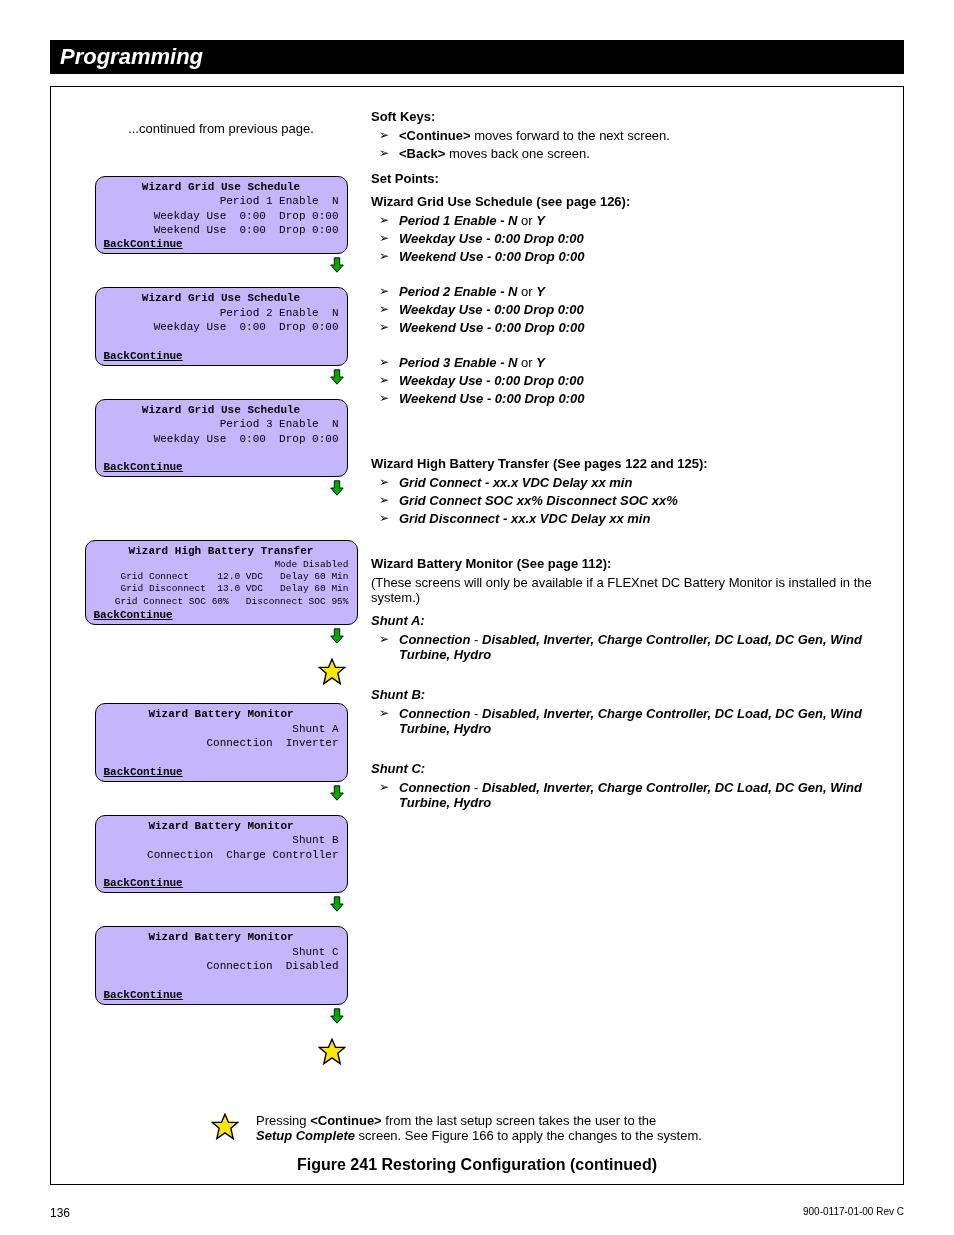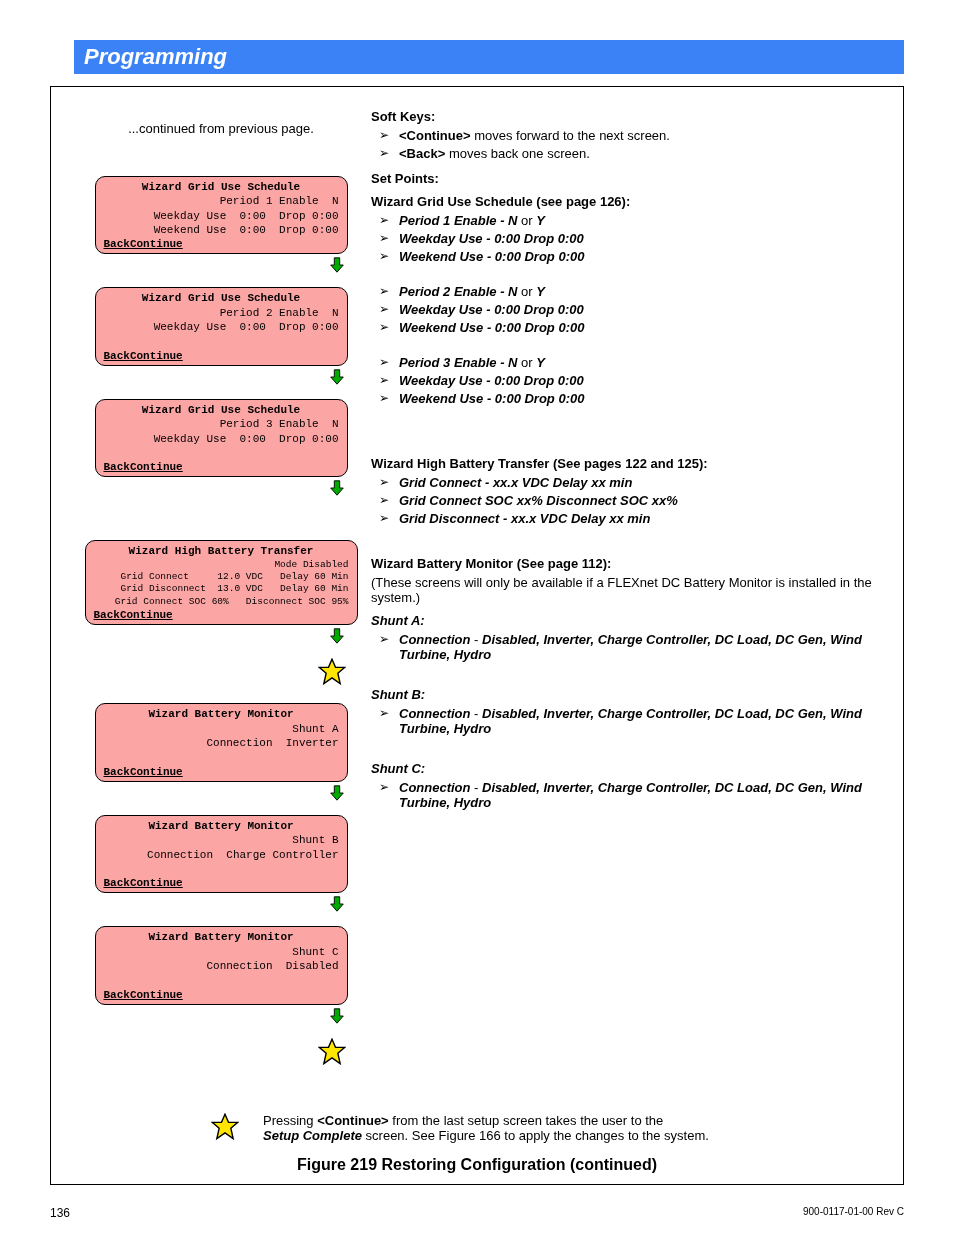--- a/index.html
+++ b/index.html
@@ -1,40 +1,40 @@
 <!DOCTYPE html>
 <html><head>
 <meta charset="utf-8">
 <style>
   body { font-family: Arial, Helvetica, sans-serif; font-size: 13px; margin: 0; background: #fff; }
   .page { width: 954px; margin: 0 auto; padding: 40px 50px 15px 50px; box-sizing: border-box; }
-  .header-bar { background: #3b82f6; color: #fff; font-weight: bold; font-style: italic; font-size: 22px; padding: 4px 10px; margin-left: 24px; }
+  .header-bar { background: #000000; color: #fff; font-weight: bold; font-style: italic; font-size: 22px; padding: 4px 10px; }
   .content-frame { border: 1px solid #000; margin-top: 12px; padding: 14px 20px 10px 20px; }
   .two-col { display: flex; }
   .left-col { flex: 0 0 300px; text-align: center; }
   .right-col { flex: 1; }
   .continued { text-align: center; margin: 20px 0 40px 0; }
-  .lcd { border: 1.5px solid #000; border-radius: 10px; padding: 3px 8px 2px 8px; text-align: left; font-family: "Courier New", monospace; font-size: 11px; line-height: 1.3; background:#fca5a5; display:inline-block; width: 235px; margin-bottom:0px;}
+  .lcd { border: 1.5px solid #000; border-radius: 10px; padding: 3px 8px 2px 8px; text-align: left; font-family: "Courier New", monospace; font-size: 11px; line-height: 1.3; background:#c4b5fd; display:inline-block; width: 235px; margin-bottom:0px;}
   .lcd-title { text-align: center; font-weight: bold; }
   .lcd-row { white-space: pre; text-align: right; }
   .lcd-foot { display:flex; font-weight:bold;text-decoration:underline; }
   .arrow-block { margin: 2px 0 10px 0; text-align:right; padding-right:25px;}
   svg.down-arrow { width:18px; height:18px; }
   svg.down-arrow path { fill:#0a0; stroke:#000; stroke-width:1; }
   svg.star { width:28px; height:28px; }
   svg.star polygon { fill:#ffe600; stroke:#000; stroke-width:1.2; }
   .heading { font-weight:bold; margin-top:8px; margin-bottom:4px;}
   .sub-bullets { margin:0 0 10px 0; padding:0; list-style:none;}
   .sub-bullets li { position:relative; padding-left:28px; margin:3px 0; }
   .sub-bullets li::before { content:"➢"; position:absolute; left:8px; top:0; font-size:12px;}
   .bi { font-weight:bold; font-style:italic; }
   .b { font-weight:bold;}
   .figure-caption { text-align:center; font-weight:bold; font-size:16px; margin-top:12px;}
   .foot-row { display:flex; justify-content:space-between; margin-top:21px; font-size:12px;}
-  .note-row { display:flex; align-items:flex-start; gap:24px; margin-top:30px; padding: 0 30px 0 140px;}
+  .note-row { display:flex; align-items:flex-start; gap:17px; margin-top:30px; padding: 0 30px 0 140px;}
   .star-wrap { text-align:right; padding-right:25px; margin:4px 0 14px 0;}
 </style>
 </head>
 <body>
 
 <div class="page">
   <div class="header-bar">Programming</div>
 
   <div class="content-frame">
     <div class="two-col">
@@ -233,20 +233,20 @@
         <svg class="star" viewBox="0 0 24 24">
             <polygon points="12,1 15,8 23,8 17,13 19,22 12,17 5,22 7,13 1,8 9,8"></polygon>
           </svg>
       </div>
       <div>
         <span>Pressing </span><span class="b">&lt;Continue&gt;</span><span> from the last setup screen takes the user to the </span><br>
         <span class="bi">Setup Complete</span><span> screen.  See Figure 166 to apply the changes to the system.</span>
       </div>
     </div>
 
-    <div class="figure-caption">Figure 219     Restoring Configuration (continued)</div>
+    <div class="figure-caption">Figure 241     Restoring Configuration (continued)</div>
   </div>
 
   <div class="foot-row">
     <span>136</span>
     <span style="font-size:10px">900-0117-01-00 Rev C</span>
   </div>
 </div>
 
 </body></html>

